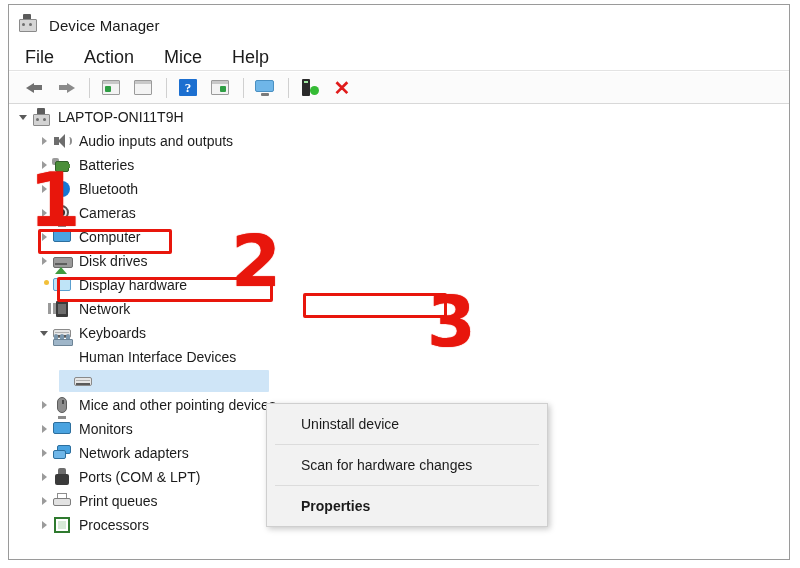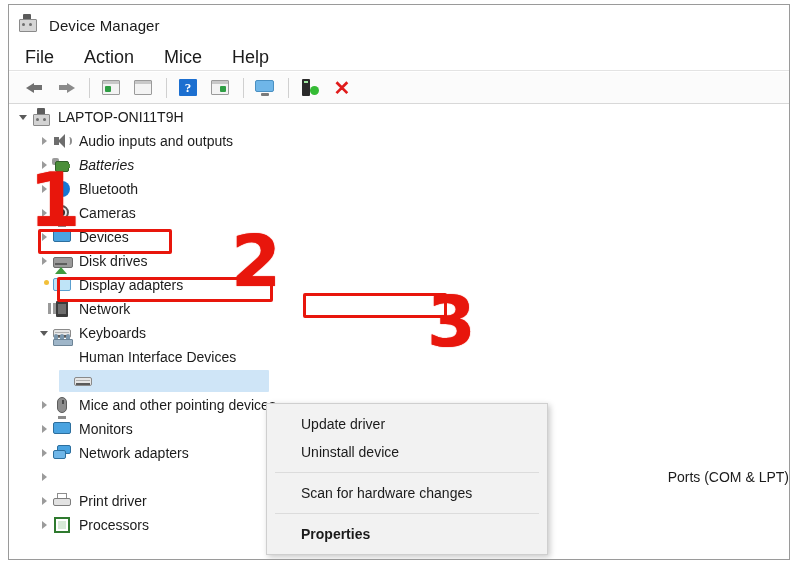--- a/index.html
+++ b/index.html
@@ -355,21 +355,21 @@
         <span class="ico"><span class="ic-pc"><span class="t"></span><span class="b"></span><span class="p1"></span><span class="p2"></span></span></span>
         <span class="lbl">LAPTOP-ONI11T9H</span>
       </div>
       <div class="row" style="padding-left: 27px;">
         <span class="exp">
           <span class="chev-r"></span>
         </span>
         <span class="ico"><span class="ic-spk"><span class="c"></span><span class="cone"></span><span class="w1"></span></span></span>
         <span class="lbl">Audio inputs and outputs</span>
       </div>
-      <div class="row" style="padding-left: 27px; font-style: italic;">
+      <div class="row" style="padding-left: 27px;">
         <span class="exp">
           <span class="chev-r"></span>
         </span>
         <span class="ico"><span class="ic-bat"><span class="plug"></span><span class="b"></span><span class="nub"></span></span></span>
         <span class="lbl">Batteries</span>
       </div>
       <div class="row" style="padding-left: 27px;">
         <span class="exp">
           <span class="chev-r"></span>
         </span>
@@ -381,33 +381,33 @@
           <span class="chev-r"></span>
         </span>
         <span class="ico"><span class="ic-cam"><span class="o"></span><span class="i"></span></span></span>
         <span class="lbl">Cameras</span>
       </div>
       <div class="row" style="padding-left: 27px;">
         <span class="exp">
           <span class="chev-r"></span>
         </span>
         <span class="ico"><span class="ic-mon"><span class="s"></span><span class="st"></span></span></span>
-        <span class="lbl">Devices</span>
+        <span class="lbl">Computer</span>
       </div>
       <div class="row" style="padding-left: 27px;">
         <span class="exp">
           <span class="chev-r"></span>
         </span>
         <span class="ico"><span class="ic-disk"><span class="d"></span><span class="l"></span></span></span>
         <span class="lbl">Disk drives</span>
       </div>
       <div class="row" style="padding-left: 27px;">
         <span class="exp"></span>
         <span class="ico"><span class="ic-disp"><span class="f"></span><span class="hill"></span><span class="sun"></span></span></span>
-        <span class="lbl">Display adapters</span>
+        <span class="lbl">Display hardware</span>
       </div>
       <div class="row" style="padding-left: 27px;">
         <span class="exp"></span>
         <span class="ico"><span class="ic-fw"><span class="pL"></span><span class="pR"></span><span class="chip"></span></span></span>
         <span class="lbl">Network</span>
       </div>
       <div class="row" style="padding-left: 27px;">
         <span class="exp">
           <span class="chev-d"></span>
         </span>
@@ -439,47 +439,44 @@
         <span class="ico"><span class="ic-mon"><span class="s"></span><span class="st"></span></span></span>
         <span class="lbl">Monitors</span>
       </div>
       <div class="row" style="padding-left: 27px;">
         <span class="exp">
           <span class="chev-r"></span>
         </span>
         <span class="ico"><span class="ic-net"><span class="s1"></span><span class="s2"></span></span></span>
         <span class="lbl">Network adapters</span>
       </div>
-      <div class="row" style="padding-left: 27px; justify-content: space-between;">
+      <div class="row" style="padding-left: 27px;">
         <span class="exp">
           <span class="chev-r"></span>
         </span>
         <span class="ico"><span class="ic-port"><span class="t"></span><span class="b"></span></span></span>
         <span class="lbl">Ports (COM &amp; LPT)</span>
       </div>
       <div class="row" style="padding-left: 27px;">
         <span class="exp">
           <span class="chev-r"></span>
         </span>
         <span class="ico"><span class="ic-print"><span class="p"></span><span class="b"></span></span></span>
-        <span class="lbl">Print driver</span>
+        <span class="lbl">Print queues</span>
       </div>
       <div class="row" style="padding-left: 27px;">
         <span class="exp">
           <span class="chev-r"></span>
         </span>
         <span class="ico"><span class="ic-proc"><span class="o"></span><span class="i"></span></span></span>
         <span class="lbl">Processors</span>
       </div>
     </div>
 
   <div id="ctxmenu">
-      <div class="mrow">
-        <span>Update driver</span>
-      </div>
       <div class="mrow">
         <span>Uninstall device</span>
       </div>
       <div class="msep"></div>
       <div class="mrow">
         <span>Scan for hardware changes</span>
       </div>
       <div class="msep"></div>
       <div class="mrow bold">
         <span>Properties</span>

